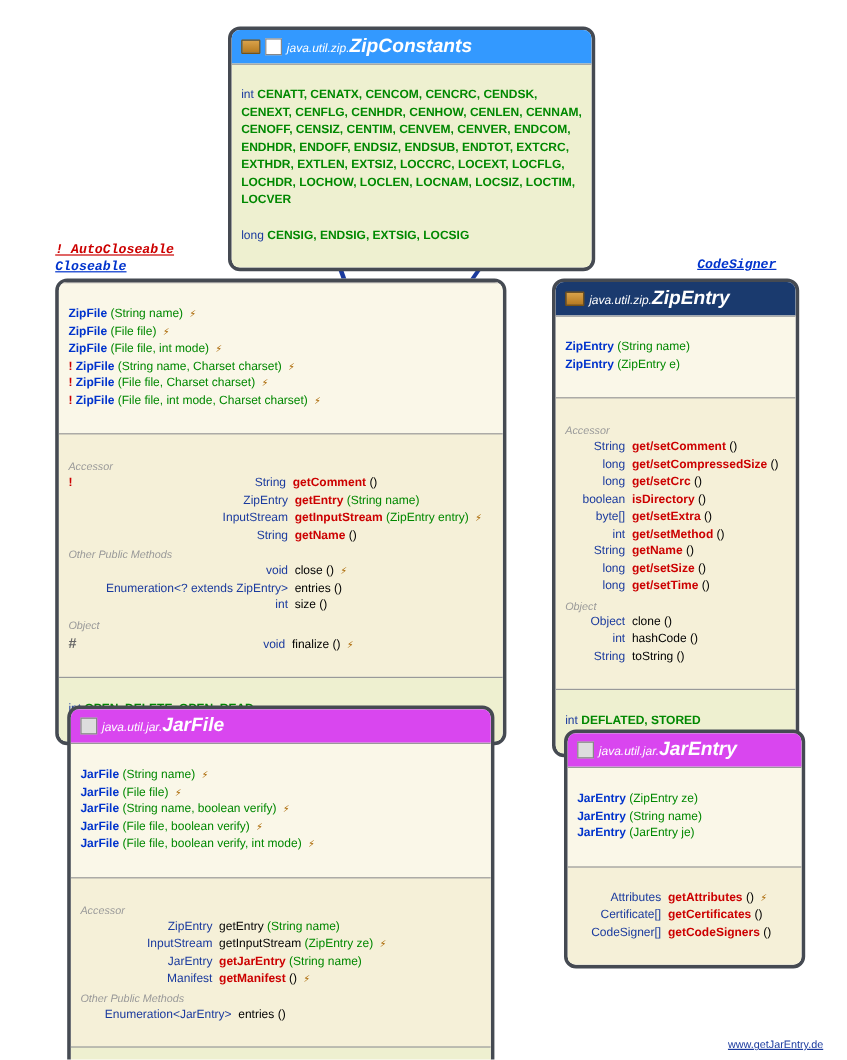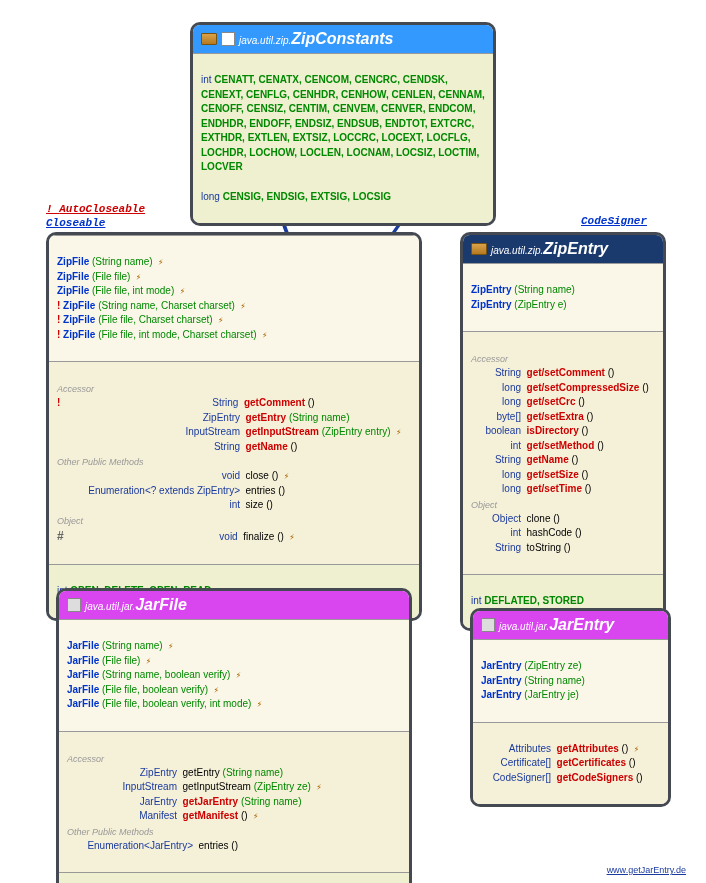--- a/index.html
+++ b/index.html
@@ -152,22 +152,22 @@
   </div>
   <div class="compartment">
     <div class="row"><span class="mname-blue">ZipEntry</span> <span class="param">(String name)</span></div>
     <div class="row"><span class="mname-blue">ZipEntry</span> <span class="param">(ZipEntry e)</span></div>
   </div>
   <div class="compartment light2">
     <div class="section-label">Accessor</div>
     <div class="row"><span class="rettype" style="width:50px;">String</span>&nbsp;&nbsp;<span class="mname-red">get/setComment</span> <span>()</span></div>
     <div class="row"><span class="rettype" style="width:50px;">long</span>&nbsp;&nbsp;<span class="mname-red">get/setCompressedSize</span> <span>()</span></div>
     <div class="row"><span class="rettype" style="width:50px;">long</span>&nbsp;&nbsp;<span class="mname-red">get/setCrc</span> <span>()</span></div>
+    <div class="row"><span class="rettype" style="width:50px;">boolean</span>&nbsp;&nbsp;<span class="mname-red">isDirectory</span> <span>()</span></div>
     <div class="row"><span class="rettype" style="width:50px;">byte[]</span>&nbsp;&nbsp;<span class="mname-red">get/setExtra</span> <span>()</span></div>
-    <div class="row"><span class="rettype" style="width:50px;">boolean</span>&nbsp;&nbsp;<span class="mname-red">isDirectory</span> <span>()</span></div>
     <div class="row"><span class="rettype" style="width:50px;">int</span>&nbsp;&nbsp;<span class="mname-red">get/setMethod</span> <span>()</span></div>
     <div class="row"><span class="rettype" style="width:50px;">String</span>&nbsp;&nbsp;<span class="mname-red">getName</span> <span>()</span></div>
     <div class="row"><span class="rettype" style="width:50px;">long</span>&nbsp;&nbsp;<span class="mname-red">get/setSize</span> <span>()</span></div>
     <div class="row"><span class="rettype" style="width:50px;">long</span>&nbsp;&nbsp;<span class="mname-red">get/setTime</span> <span>()</span></div>
     <div class="section-label">Object</div>
     <div class="row"><span class="rettype" style="width:50px;">Object</span>&nbsp;&nbsp;<span>clone</span> <span>()</span></div>
     <div class="row"><span class="rettype" style="width:50px;">int</span>&nbsp;&nbsp;<span>hashCode</span> <span>()</span></div>
     <div class="row"><span class="rettype" style="width:50px;">String</span>&nbsp;&nbsp;<span>toString</span> <span>()</span></div>
   </div>
   <div class="compartment static-row">

